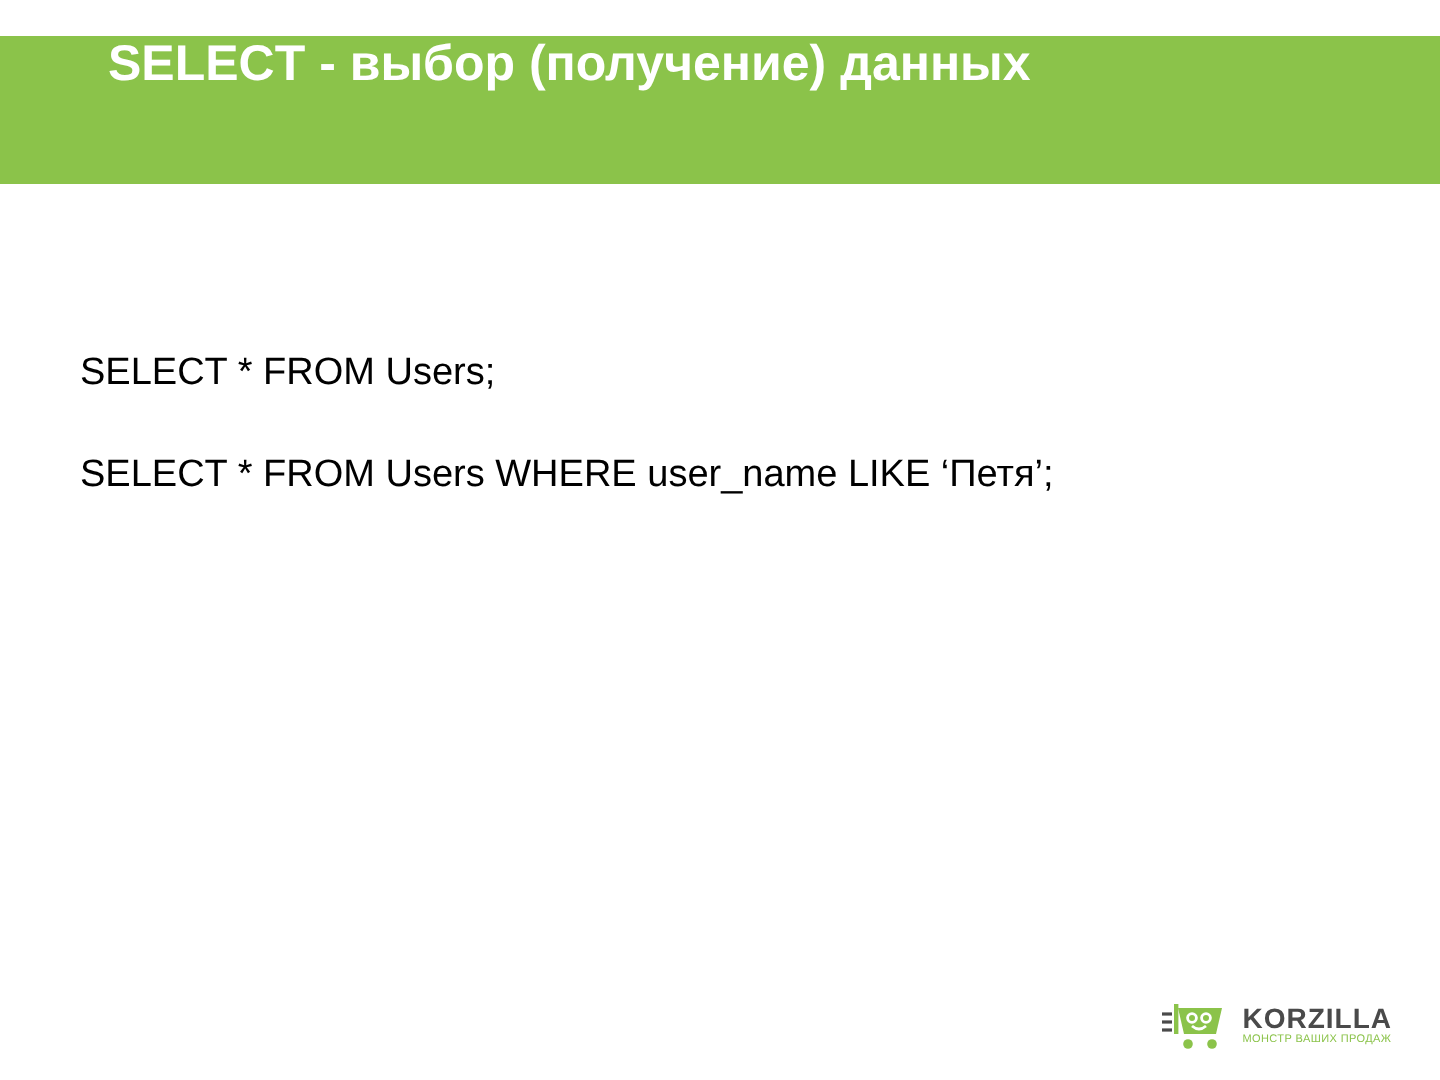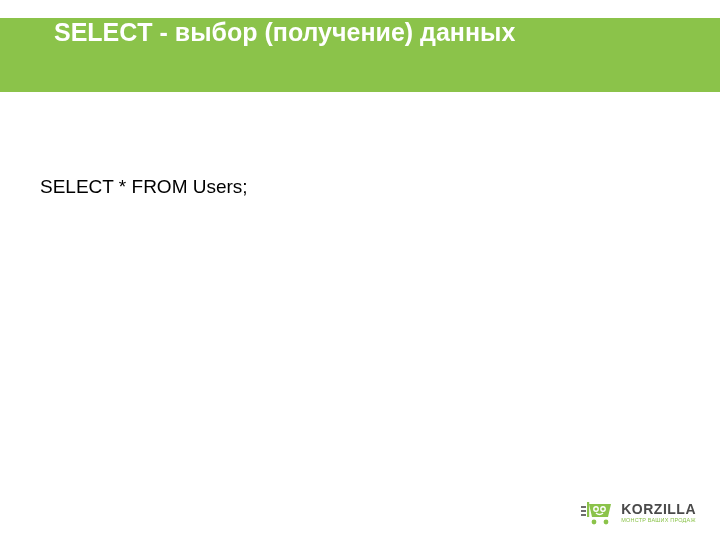--- a/index.html
+++ b/index.html
@@ -70,20 +70,21 @@
 </style>
 </head>
 <body>
 
 <div class="header-band">
   <h1>SELECT   - выбор (получение) данных</h1>
 </div>
 
 <div class="content">
   <p>SELECT * FROM Users;</p>
+  <p>SELECT * FROM Users WHERE user_name LIKE ‘Петя’;</p>
 </div>
 
 <div class="logo">
   <div class="logo-cart">
     <svg width="34" height="26" viewBox="0 0 34 26">
       <g fill="none" stroke="#4a4a4a" stroke-width="1.6">
         <line x1="0" y1="7" x2="5" y2="7"></line>
         <line x1="0" y1="11" x2="5" y2="11"></line>
         <line x1="0" y1="15" x2="5" y2="15"></line>
       </g>

